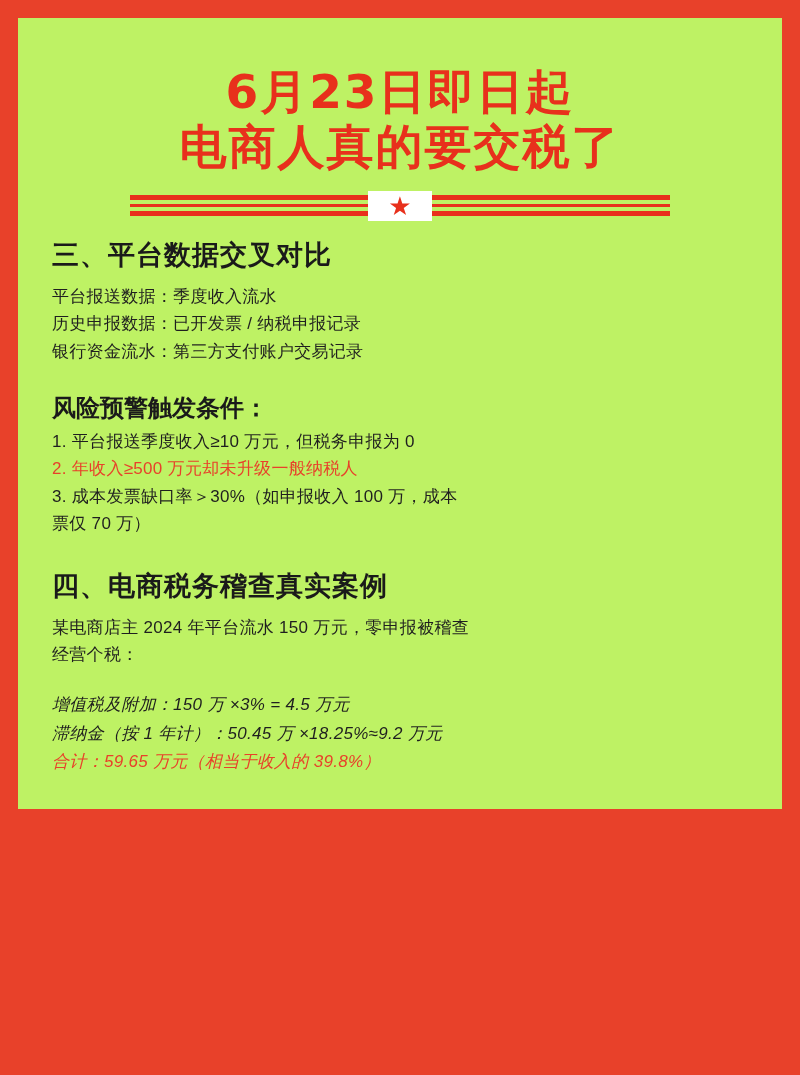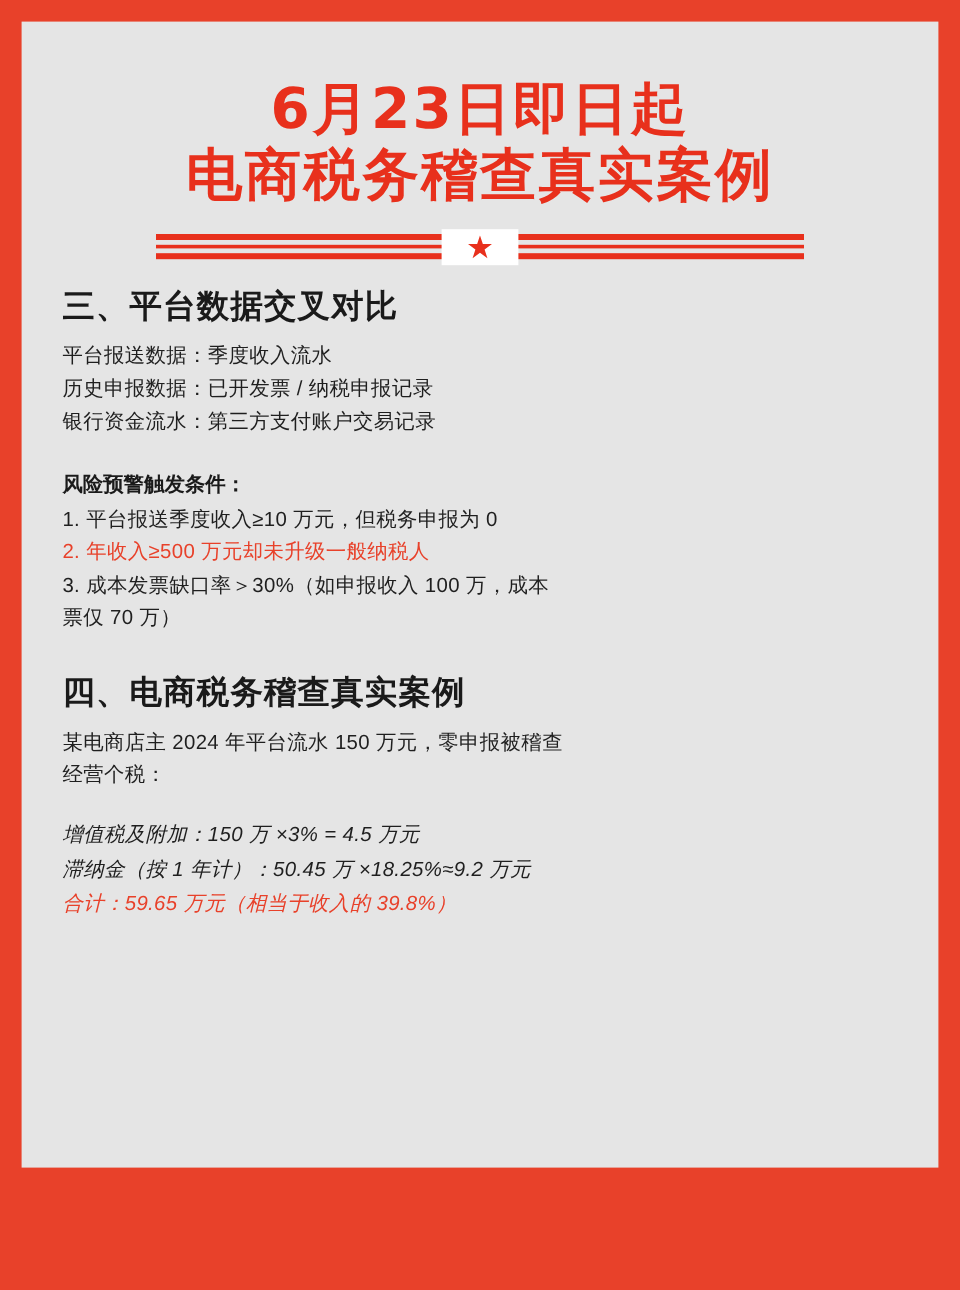--- a/index.html
+++ b/index.html
@@ -11,22 +11,22 @@
     height: 1075px;
     background: #e8412a;
     font-family: "Liberation Sans", sans-serif;
     overflow: hidden;
   }
   .poster {
     position: absolute;
     left: 18px;
     top: 18px;
     width: 764px;
-    height: 955px;
-    background: #e5e5e5;
+    height: 791px;
+    background: #bef264;
     box-sizing: border-box;
   }
   .inner {
     padding: 28px 34px 0 34px;
   }
   
   .title-block {
     text-align: center;
     padding-top: 18px;
   }
@@ -80,21 +80,21 @@
     margin: 14px 0 10px 0;
     letter-spacing: 1px;
   }
   .line {
     font-size: 17px;
     color: #1f1f1f;
     line-height: 1.62;
     letter-spacing: 0.3px;
   }
   .sub-head {
-    font-size: 17px;
+    font-size: 24px;
     font-weight: bold;
     color: #1a1a1a;
     margin-top: 26px;
     margin-bottom: 4px;
   }
   .red {
     color: #e8412a;
   }
   .gap-m { height: 22px; }
   .section2 {
@@ -106,21 +106,21 @@
   }
 </style>
 </head>
 <body>
 
 <div class="poster">
   <div class="inner">
 
     <div class="title-block">
       <div class="title-line title-line1">6月23日即日起</div>
-      <div class="title-line title-line2">电商税务稽查真实案例</div>
+      <div class="title-line title-line2">电商人真的要交税了</div>
     </div>
 
     <div class="divider">
       <div class="bar b1"></div>
       <div class="bar b2"></div>
       <div class="bar b3"></div>
       <div class="star">★</div>
     </div>
 
     <div class="section">

